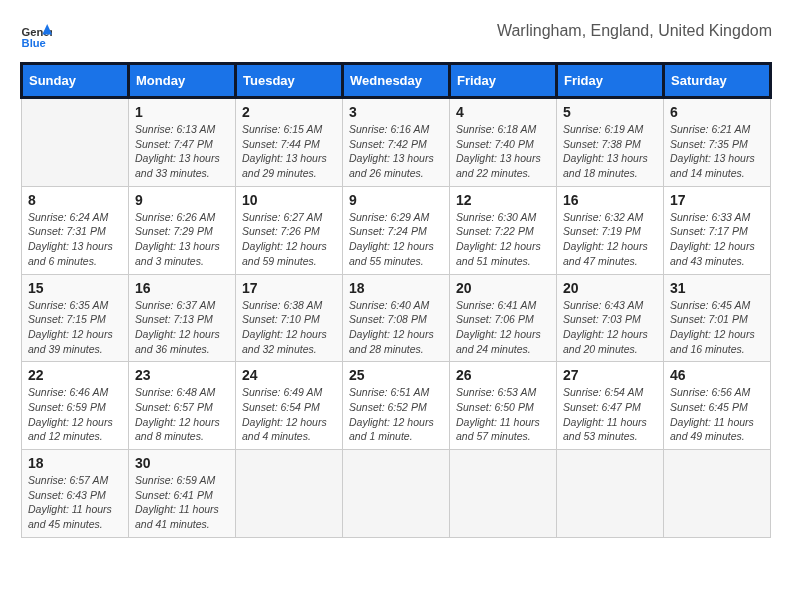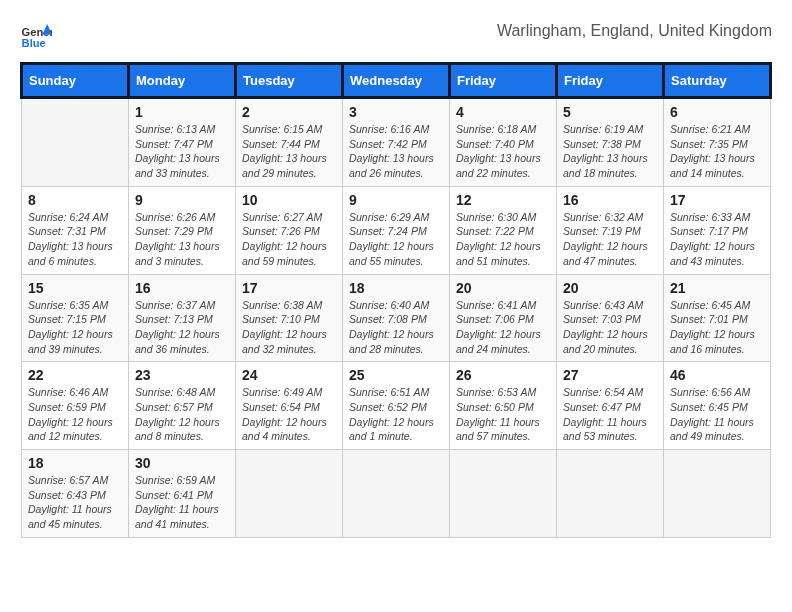--- a/index.html
+++ b/index.html
@@ -185,21 +185,21 @@
         </td>
         <td>
           <span class="day-num">20</span>
           <div class="day-detail">Sunrise: 6:41 AM<br>Sunset: 7:06 PM<br>Daylight: 12 hours and 24 minutes.</div>
         </td>
         <td>
           <span class="day-num">20</span>
           <div class="day-detail">Sunrise: 6:43 AM<br>Sunset: 7:03 PM<br>Daylight: 12 hours and 20 minutes.</div>
         </td>
         <td>
-          <span class="day-num">21</span>
+          <span class="day-num">31</span>
           <div class="day-detail">Sunrise: 6:45 AM<br>Sunset: 7:01 PM<br>Daylight: 12 hours and 16 minutes.</div>
         </td>
       </tr>
       <tr>
         <td>
           <span class="day-num">22</span>
           <div class="day-detail">Sunrise: 6:46 AM<br>Sunset: 6:59 PM<br>Daylight: 12 hours and 12 minutes.</div>
         </td>
         <td>
           <span class="day-num">23</span>

